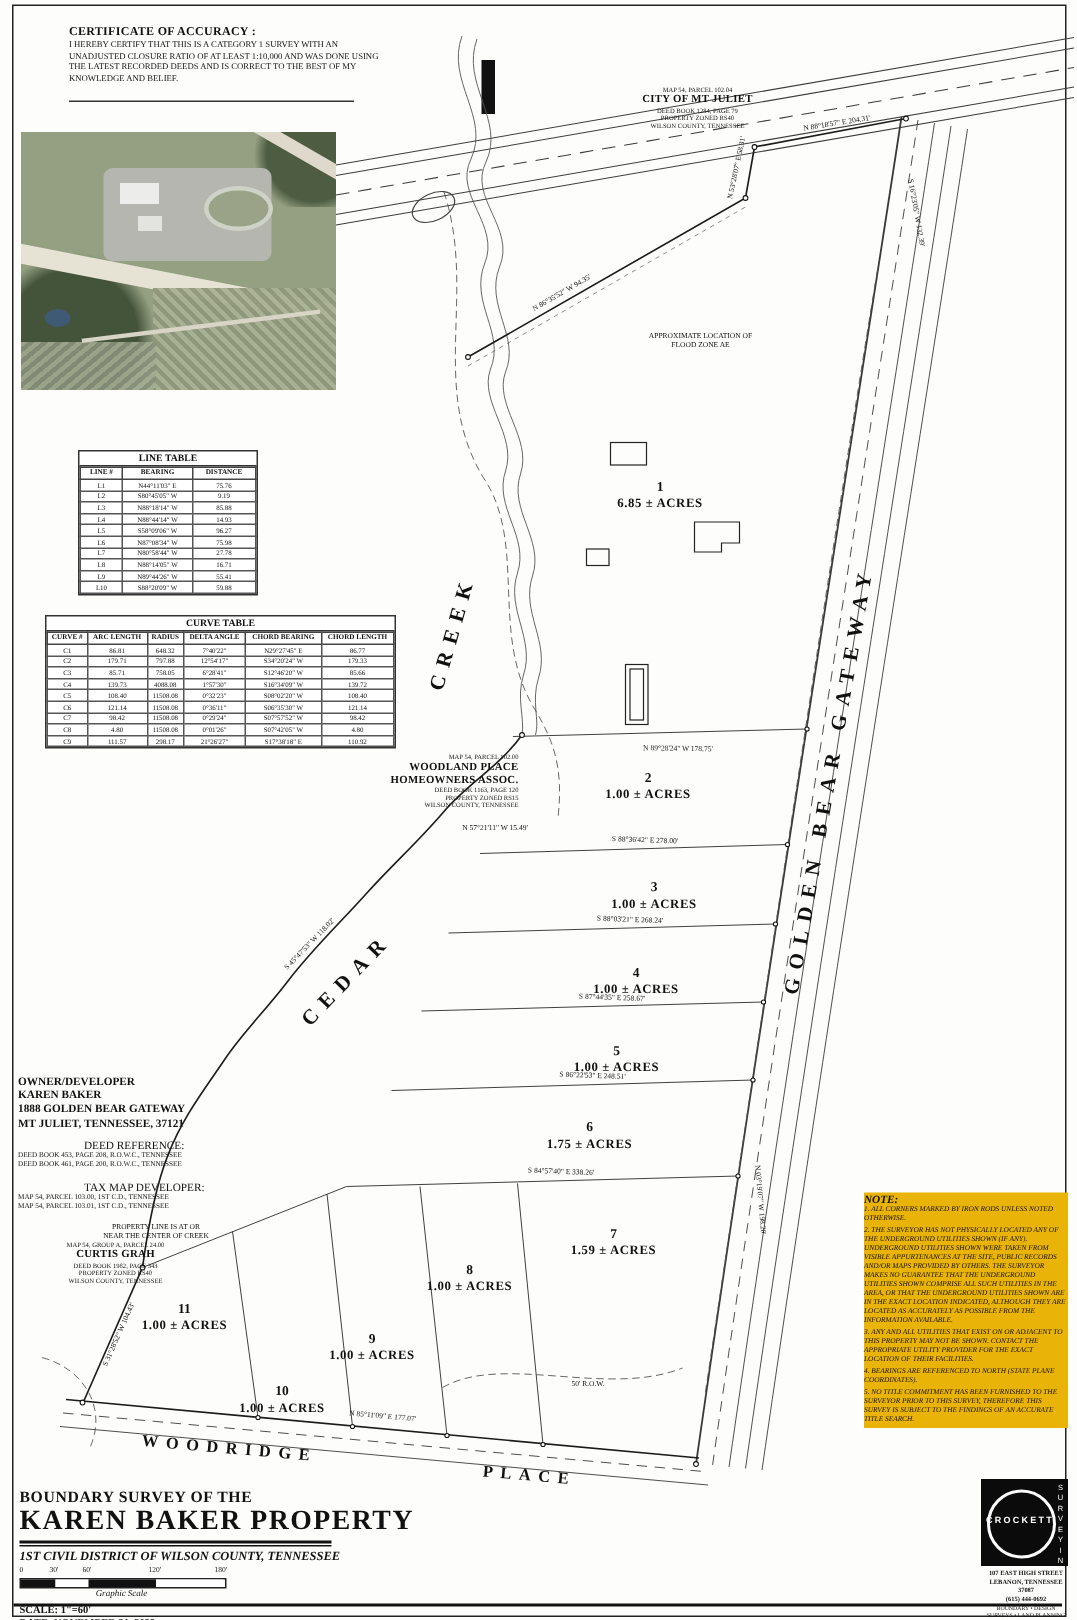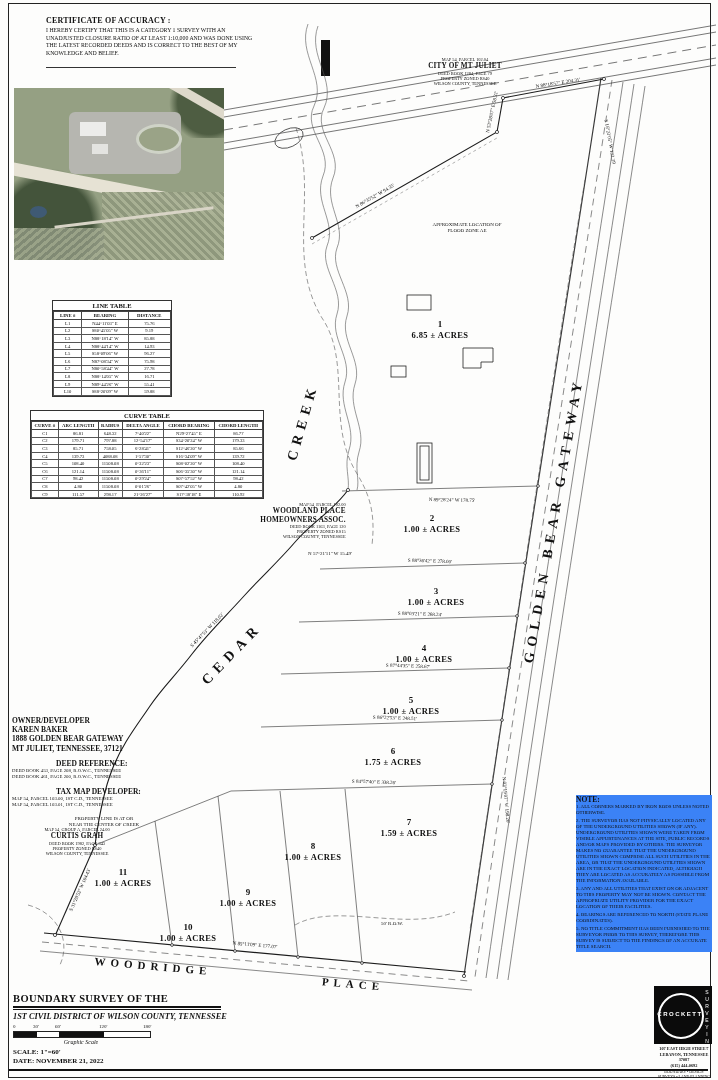--- a/index.html
+++ b/index.html
@@ -27,25 +27,25 @@
   .tbl table{border-collapse:collapse;width:100%;}
   .tbl th{font-weight:bold;font-size:4.8px;border:0.5px solid #444;padding:1px 1px;}
   .tbl td{font-size:4.6px;text-align:center;border:0.5px solid #555;padding:0.8px 1px;white-space:nowrap;}
   .line-tbl{left:52px;top:300px;width:118px;}
   .curve-tbl{left:30px;top:410px;width:232px;}
 
   
   .owner-blk{left:12px;top:716px;width:150px;}
   .blk-title{font-weight:bold;font-size:7.5px;}
   .owner-blk .bold-line{font-weight:bold;font-size:7.5px;line-height:1.25;}
-  .ref-title{font-weight:bold;font-size:7.5px;margin-top:6px;padding-left:44px;}
+  .ref-title{font-weight:normal;font-size:7.5px;margin-top:6px;padding-left:44px;}
   .ref-line{font-size:4.8px;line-height:1.3;}
 
   
-  .note-blk{left:576px;top:795px;width:136px;background:#3b82f6;}
+  .note-blk{left:576px;top:795px;width:136px;background:#eab308;font-style:italic;}
   .note-item{font-size:4.9px;line-height:1.22;margin-bottom:2px;text-align:left;}
   .flood-blk{left:569px;top:926px;width:145px;background:#fdfdfc;}
   .flood-body{font-size:5px;line-height:1.25;margin-top:1px;}
 
   
   .title-blk{left:13px;top:993px;width:240px;}
   .tb-line1{font-weight:bold;font-size:10.5px;letter-spacing:.4px;}
   .tb-line2{font-weight:bold;font-size:18.5px;letter-spacing:1px;white-space:nowrap;}
   .tb-rule{width:208px;border-top:2px solid #111;border-bottom:0.8px solid #111;height:1.6px;margin:1.5px 0 2px 0;}
   .tb-line3{font-weight:bold;font-size:8.3px;white-space:nowrap;font-style:italic;}
@@ -484,20 +484,21 @@
     <div class="note-item">1. ALL CORNERS MARKED BY IRON RODS UNLESS NOTED OTHERWISE.</div>
     <div class="note-item">2. THE SURVEYOR HAS NOT PHYSICALLY LOCATED ANY OF THE UNDERGROUND UTILITIES SHOWN (IF ANY). UNDERGROUND UTILITIES SHOWN WERE TAKEN FROM VISIBLE APPURTENANCES AT THE SITE, PUBLIC RECORDS AND/OR MAPS PROVIDED BY OTHERS. THE SURVEYOR MAKES NO GUARANTEE THAT THE UNDERGROUND UTILITIES SHOWN COMPRISE ALL SUCH UTILITIES IN THE AREA, OR THAT THE UNDERGROUND UTILITIES SHOWN ARE IN THE EXACT LOCATION INDICATED, ALTHOUGH THEY ARE LOCATED AS ACCURATELY AS POSSIBLE FROM THE INFORMATION AVAILABLE.</div>
     <div class="note-item">3. ANY AND ALL UTILITIES THAT EXIST ON OR ADJACENT TO THIS PROPERTY MAY NOT BE SHOWN. CONTACT THE APPROPRIATE UTILITY PROVIDER FOR THE EXACT LOCATION OF THEIR FACILITIES.</div>
     <div class="note-item">4. BEARINGS ARE REFERENCED TO NORTH (STATE PLANE COORDINATES).</div>
     <div class="note-item">5. NO TITLE COMMITMENT HAS BEEN FURNISHED TO THE SURVEYOR PRIOR TO THIS SURVEY, THEREFORE THIS SURVEY IS SUBJECT TO THE FINDINGS OF AN ACCURATE TITLE SEARCH.</div>
   </div>
 
 
   <div class="panel title-blk">
     <div class="tb-line1">BOUNDARY SURVEY OF THE</div>
+    <div class="tb-line2">KAREN BAKER PROPERTY</div>
     <div class="tb-rule"></div>
     <div class="tb-line3">1ST CIVIL DISTRICT OF WILSON COUNTY, TENNESSEE</div>
     <div class="scale-ticks">
       <span style="left:0">0</span>
       <span style="left:20px">30'</span>
       <span style="left:42px">60'</span>
       <span style="left:86px">120'</span>
       <span style="left:130px">180'</span>
     </div>
     <div class="scalebar" style="margin-top:1px">

